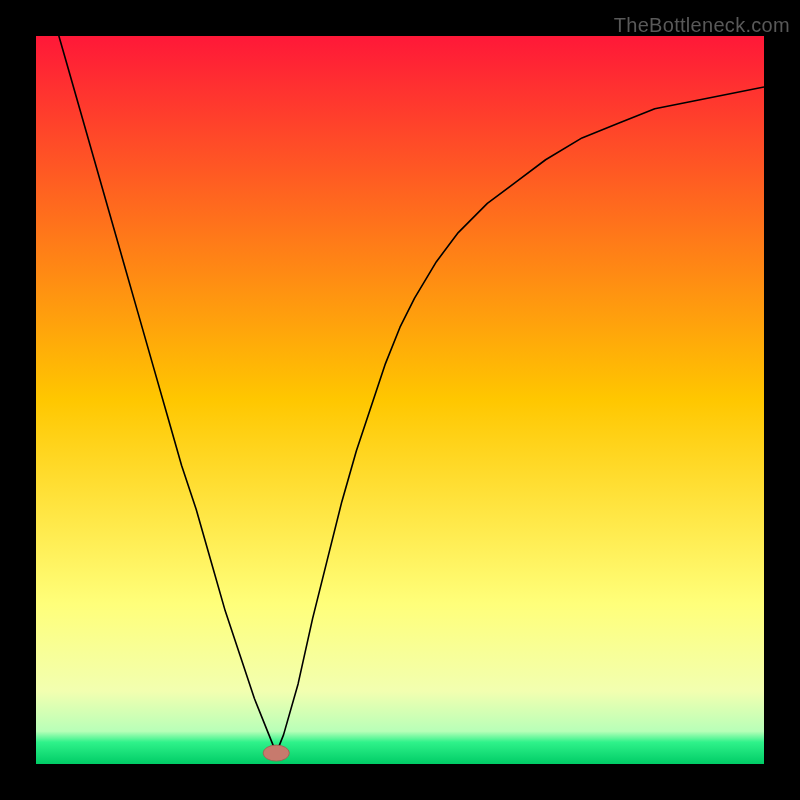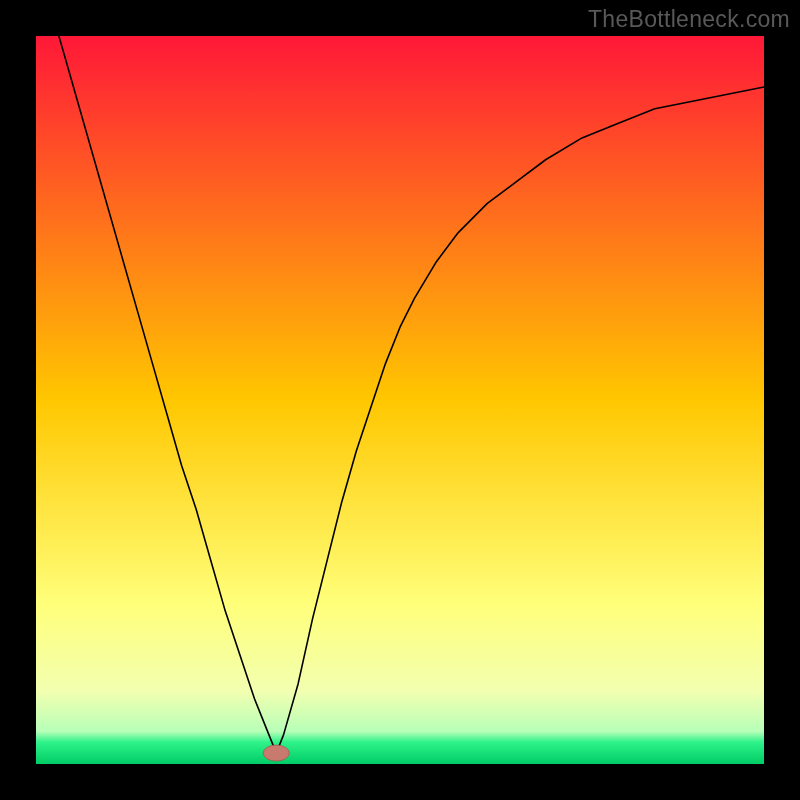--- a/index.html
+++ b/index.html
@@ -20,24 +20,24 @@
   .plot {
     position: absolute;
     left: 36px;
     top: 36px;
     width: 728px;
     height: 728px;
     overflow: hidden;
   }
   .watermark {
     position: absolute;
-    top: 6px;
+    top: 14px;
     right: 10px;
     color: #595959;
-    font-size: 23px;
+    font-size: 20px;
     font-weight: 500;
     letter-spacing: 0.3px;
     font-family: Arial, Helvetica, sans-serif;
   }
 </style>
 </head>
 <body>
 
 <div class="frame">
   <div class="watermark">TheBottleneck.com</div>

